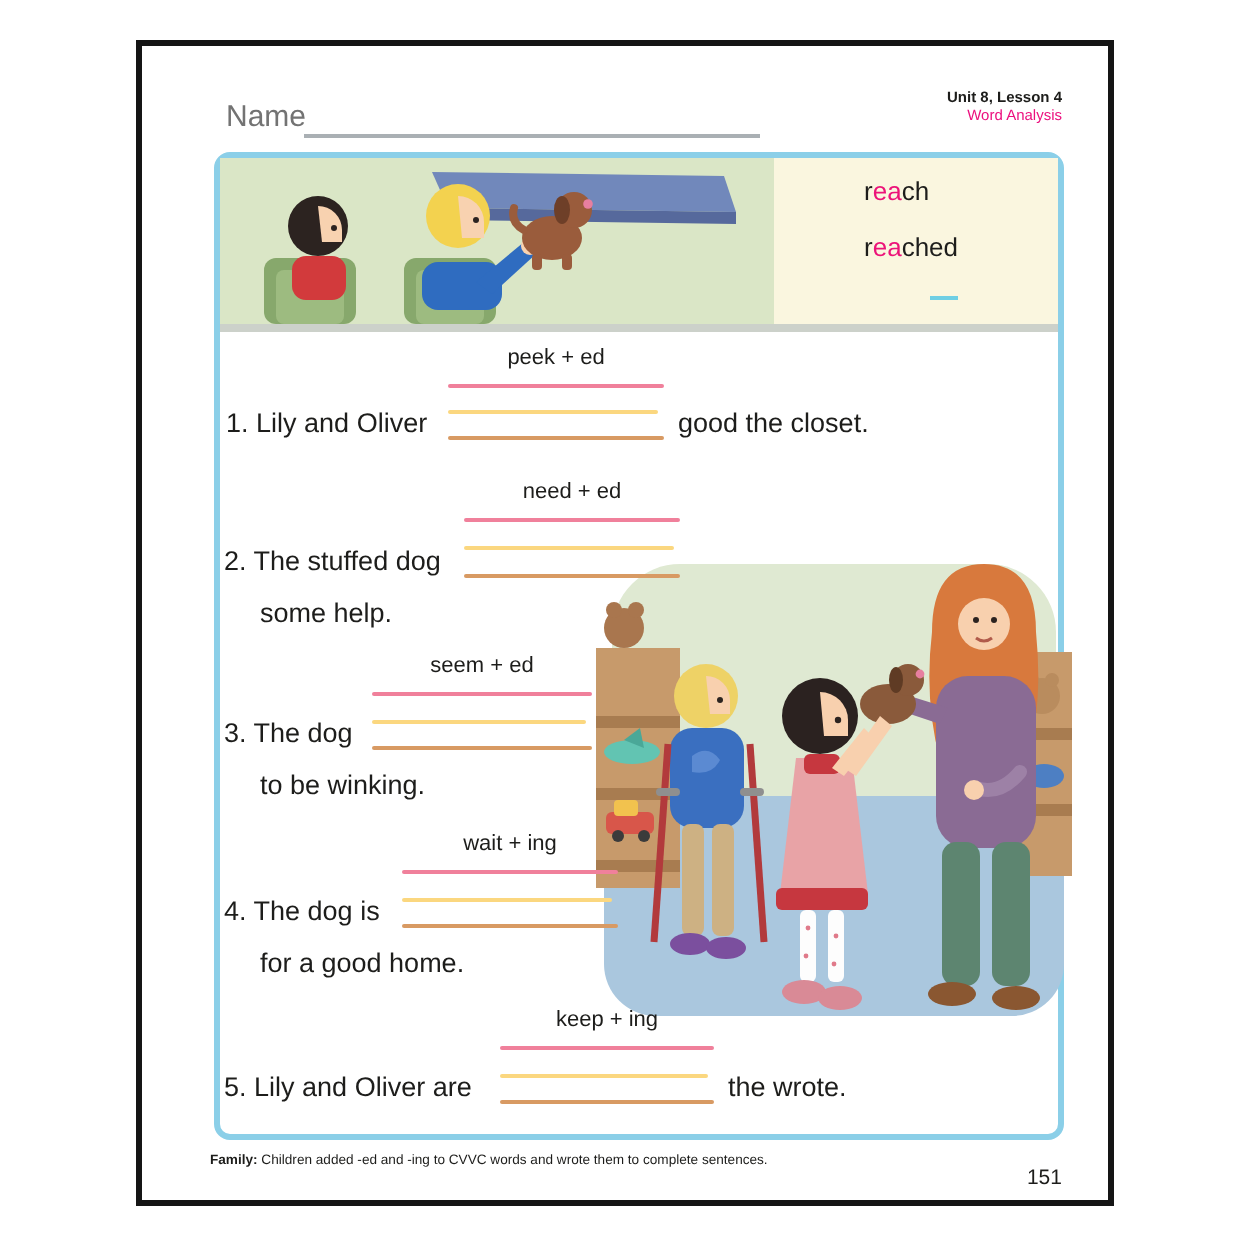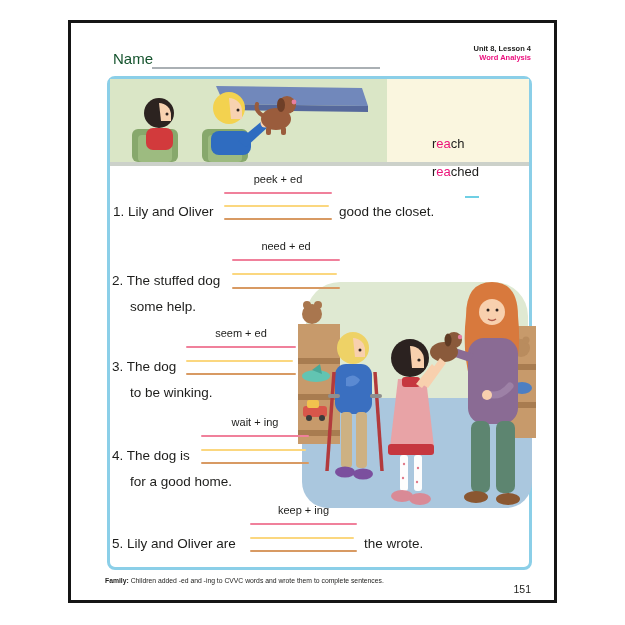--- a/index.html
+++ b/index.html
@@ -1,35 +1,35 @@
 <!DOCTYPE html>
 <html><head>
 <meta charset="utf-8">
 <style>
   html,body{margin:0;padding:0;background:#fff;}
   .page{position:relative;width:625px;height:625px;background:#fff;
         font-family:"Liberation Sans",sans-serif;color:#1d1d1b;overflow:hidden;}
   .frame{position:absolute;left:68px;top:20px;width:489px;height:583px;
          border:3px solid #151515;box-sizing:border-box;}
   
-  .name-label{position:absolute;left:113px;top:50px;font-size:15px;color:#14532d;}
+  .name-label{position:absolute;left:113px;top:50px;font-size:15px;color:#737373;}
   .name-line{position:absolute;left:152px;top:49px;width:228px;height:18px;
              border-bottom:2px solid #aab0b4;}
   .unit-label{position:absolute;right:94px;top:44px;font-size:7.5px;font-weight:bold;text-align:right;padding-left:28px;}
-  .subject-label{position:absolute;right:94px;top:53px;font-size:7.5px;font-weight:bold;
+  .subject-label{position:absolute;right:94px;top:53px;font-size:7.5px;font-weight:normal;
                  color:#ec0f7e;text-align:right;}
   
   .activity-box{position:absolute;left:107px;top:76px;width:425px;height:494px;
                 border:3px solid #8bcfe8;border-radius:8px;box-sizing:border-box;background:#fff;}
   .header-green{position:absolute;left:110px;top:79px;width:277px;height:83px;background:#dae6c6;}
   .word-panel{position:absolute;left:387px;top:79px;width:142px;height:83px;background:#faf6df;}
   .header-strip{position:absolute;left:110px;top:162px;width:419px;height:4px;background:#ccd1ca;}
   .top-illo{position:absolute;left:110px;top:79px;width:277px;height:83px;}
   
-  .word-list{position:absolute;left:432px;top:82px;width:100px;font-size:13px;line-height:27.5px;margin-top:48px;}
+  .word-list{position:absolute;left:432px;top:82px;width:100px;font-size:13px;line-height:27.5px;}
   .word-row{white-space:nowrap;}
   .vowel-team{color:#ec1379;}
   .ending{border-bottom:2px solid #6fcfe4;padding-bottom:17px;}
   
   .hint{position:absolute;font-size:11px;text-align:center;color:#1d1d1b;}
   .wline{position:absolute;height:2px;border-radius:2px;}
   .lp{background:#f0809b;}
   .ly{background:#fbd77f;}
   .lo{background:#d89a63;}
   .sent{position:absolute;font-size:13.5px;color:#1d1d1b;white-space:nowrap;}

